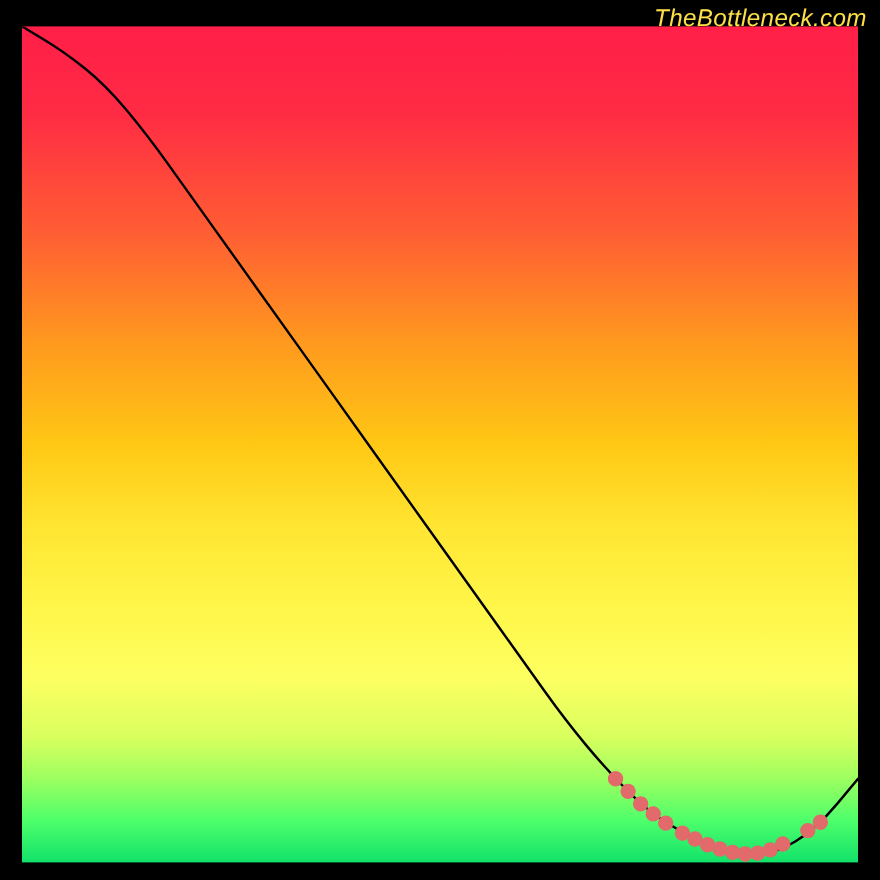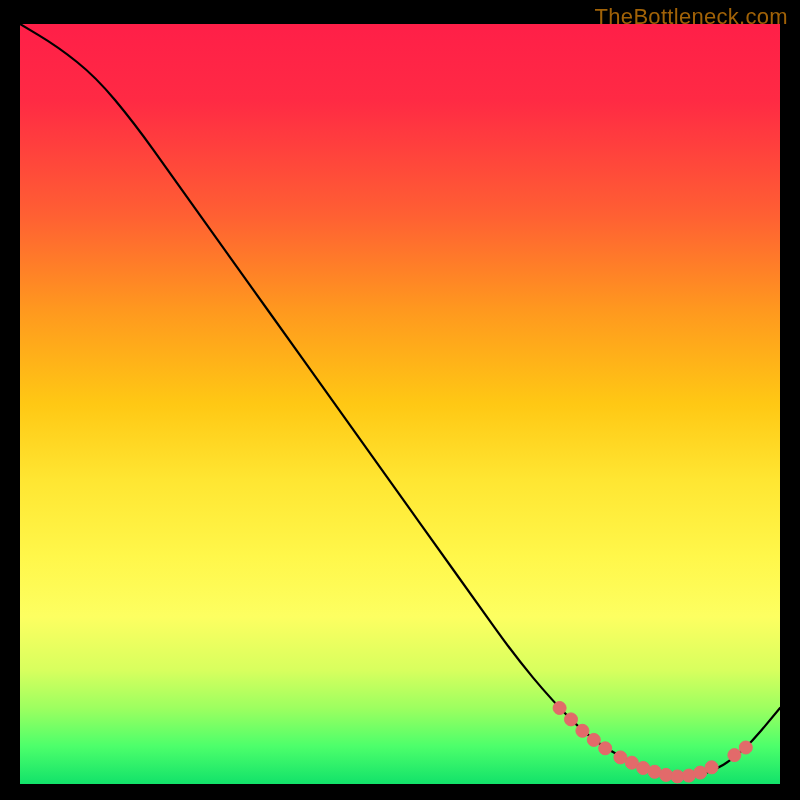--- a/index.html
+++ b/index.html
@@ -14,24 +14,25 @@
   .frame {
     position: relative;
     width: 800px;
     height: 800px;
     background: #000;
   }
   .watermark {
     position: absolute;
     top: 4px;
     right: 12px;
-    color: #a16207;
+    color: #fde047;
     font-size: 22px;
     letter-spacing: 0.3px;
     z-index: 5;
+    font-style: italic;
   }
   .plot {
     position: absolute;
     left: 20px;
     top: 24px;
     width: 760px;
     height: 760px;
     background: linear-gradient(to bottom,
       #ff1f48 0%,
       #ff2a44 10%,

